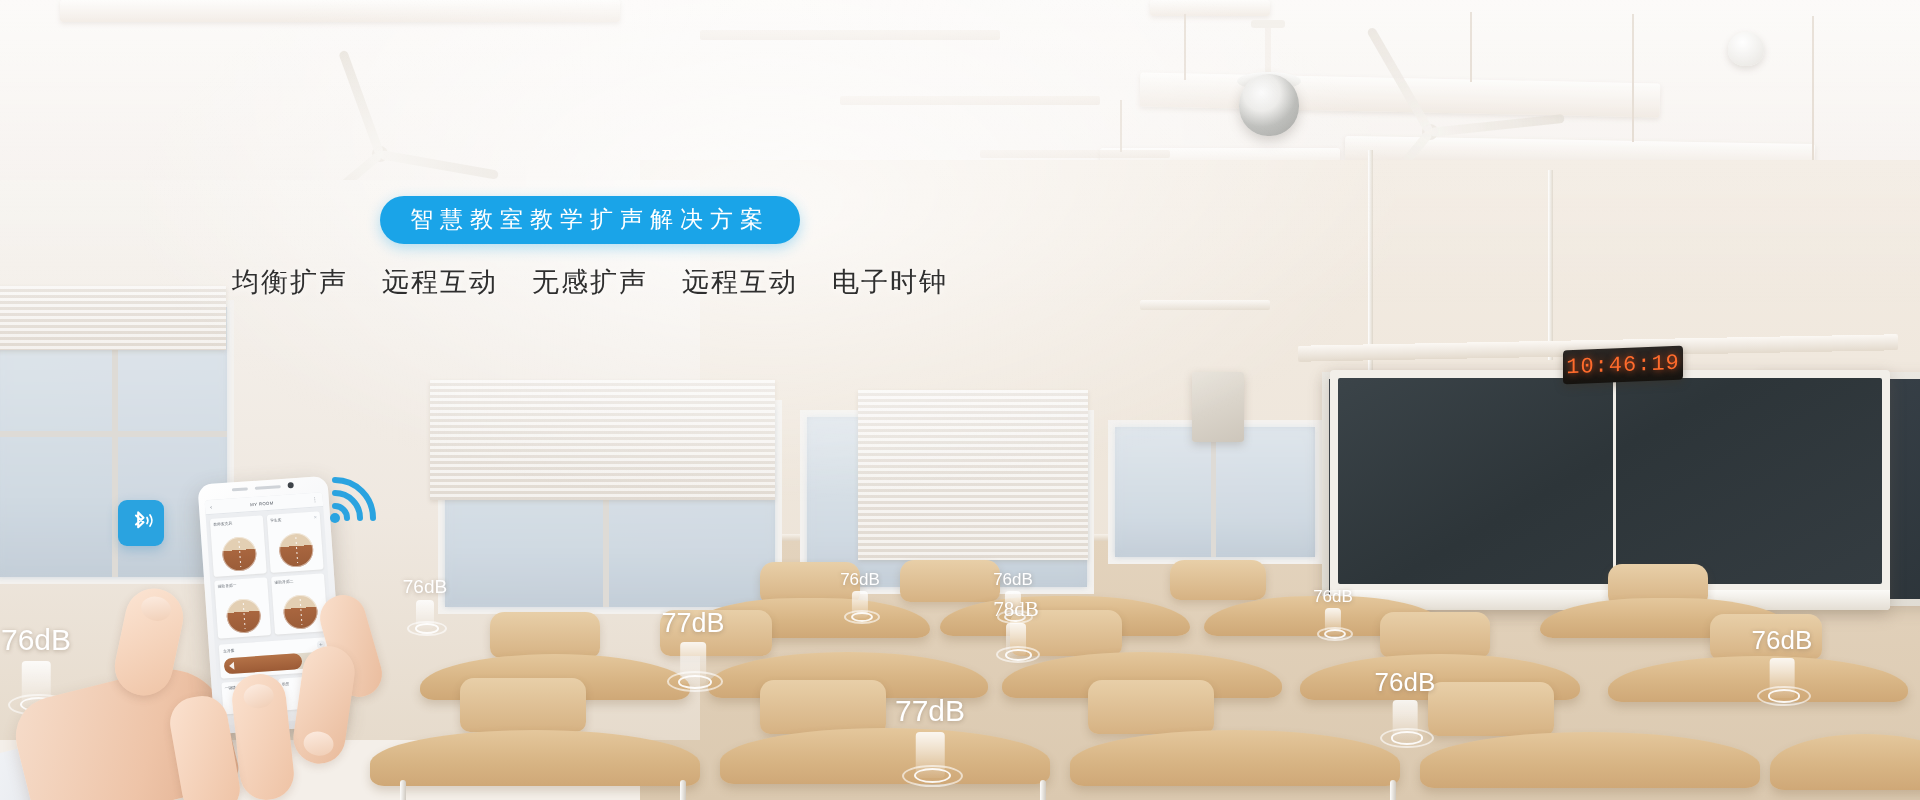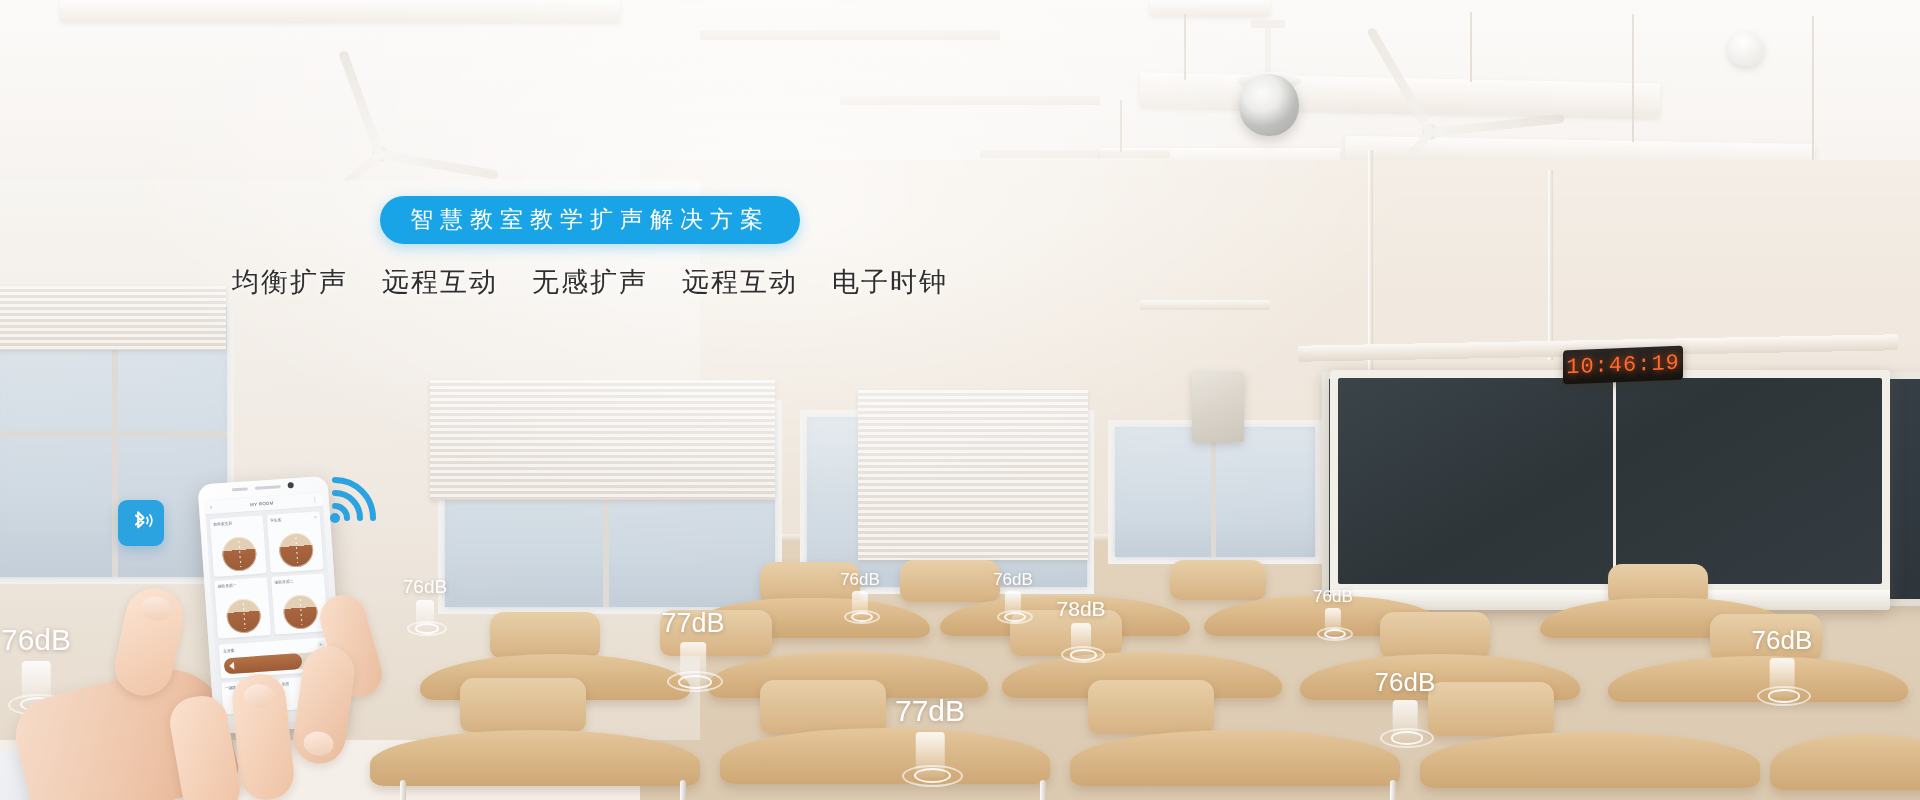--- a/index.html
+++ b/index.html
@@ -488,21 +488,21 @@
         <div class="beam" style="top: 21.25px; height: 26.35px; width: 16.15px;"></div>
         <div class="ripple" style="top: 42.16px; width: 18.7px; height: 6.12px; margin-left: -9.35px; left: 50%; transform: none;"></div>
         <div class="ripple r2" style="top: 39.95px; width: 32.3px; height: 10.54px; margin-left: -16.15px; left: 50%; transform: none;"></div>
       </div>
       <div class="meter" style="left: 995.15px; top: 570px; width: 35.7px; height: 57.8px;">
         <div class="val" style="top: 0px; font-size: 17px;">76dB</div>
         <div class="beam" style="top: 21.25px; height: 26.35px; width: 16.15px;"></div>
         <div class="ripple" style="top: 42.16px; width: 18.7px; height: 6.12px; margin-left: -9.35px; left: 50%; transform: none;"></div>
         <div class="ripple r2" style="top: 39.95px; width: 32.3px; height: 10.54px; margin-left: -16.15px; left: 50%; transform: none;"></div>
       </div>
-      <div class="meter" style="left: 1059px; top: 597px; width: 44.1px; height: 71.4px;">
+      <div class="meter" style="left: 994px; top: 597px; width: 44.1px; height: 71.4px; font-family: Liberation Serif, serif;">
         <div class="val" style="top: 0px; font-size: 21px;">78dB</div>
         <div class="beam" style="top: 26.25px; height: 32.55px; width: 19.95px;"></div>
         <div class="ripple" style="top: 52.08px; width: 23.1px; height: 7.56px; margin-left: -11.55px; left: 50%; transform: none;"></div>
         <div class="ripple r2" style="top: 49.35px; width: 39.9px; height: 13.02px; margin-left: -19.95px; left: 50%; transform: none;"></div>
       </div>
       <div class="meter" style="left: 898.5px; top: 694px; width: 63px; height: 102px;">
         <div class="val" style="top: 0px; font-size: 30px;">77dB</div>
         <div class="beam" style="top: 37.5px; height: 46.5px; width: 28.5px;"></div>
         <div class="ripple" style="top: 74.4px; width: 33px; height: 10.8px; margin-left: -16.5px; left: 50%; transform: none;"></div>
         <div class="ripple r2" style="top: 70.5px; width: 57px; height: 18.6px; margin-left: -28.5px; left: 50%; transform: none;"></div>

